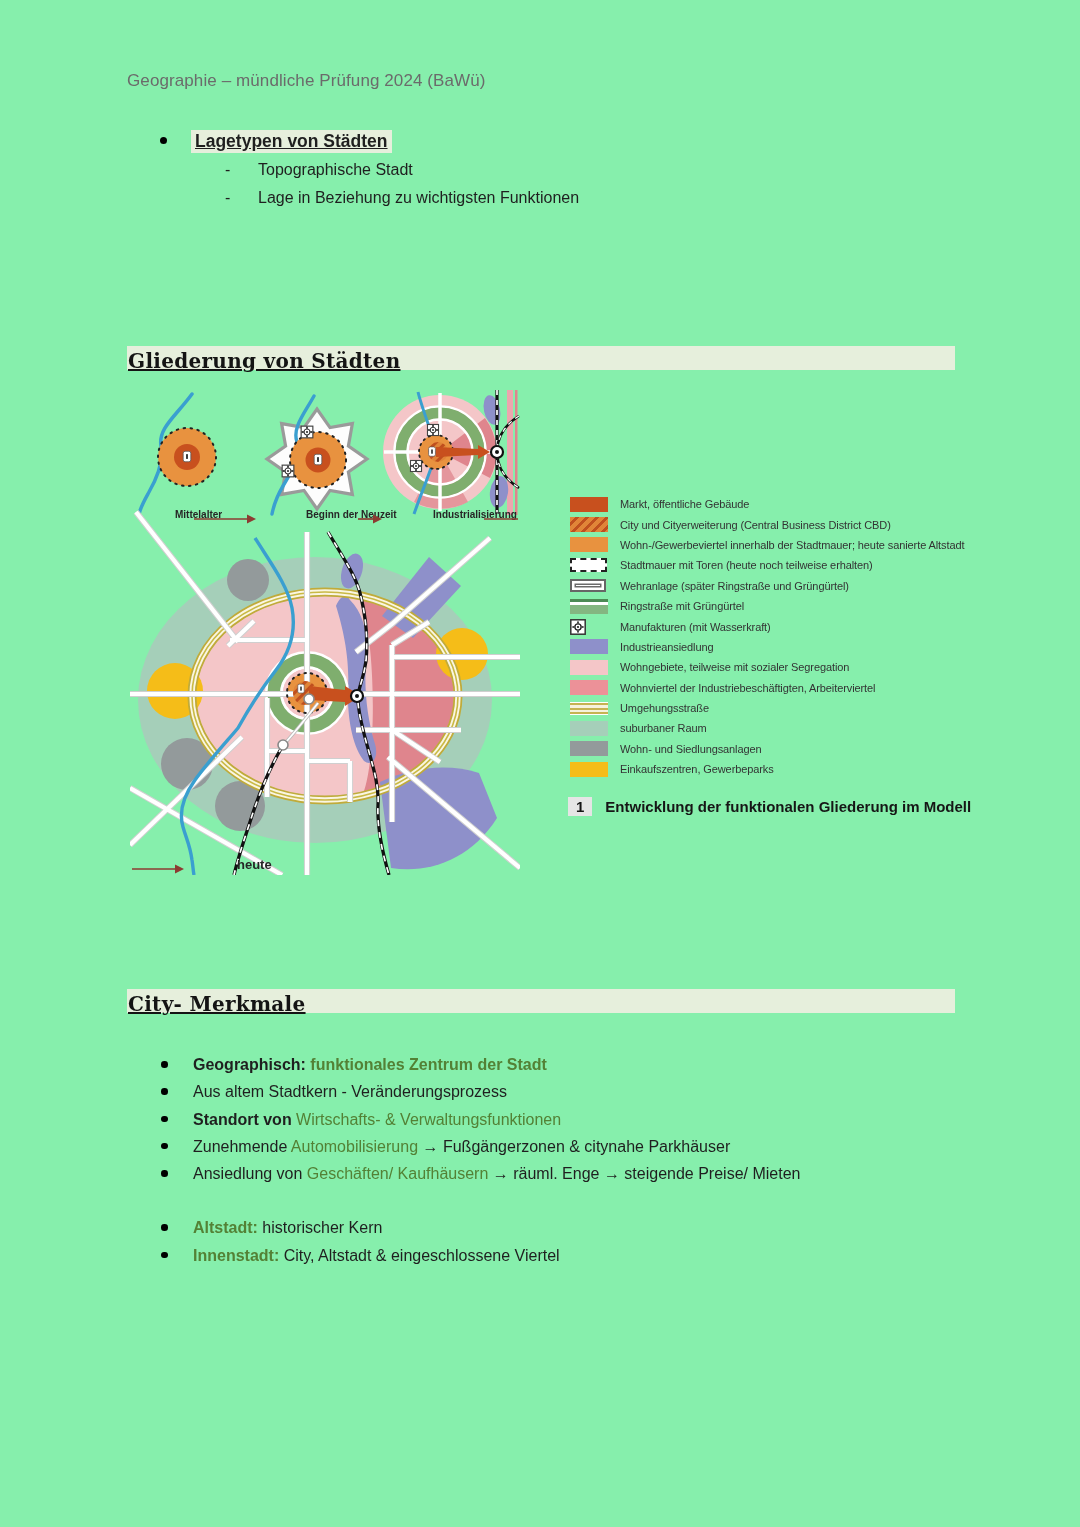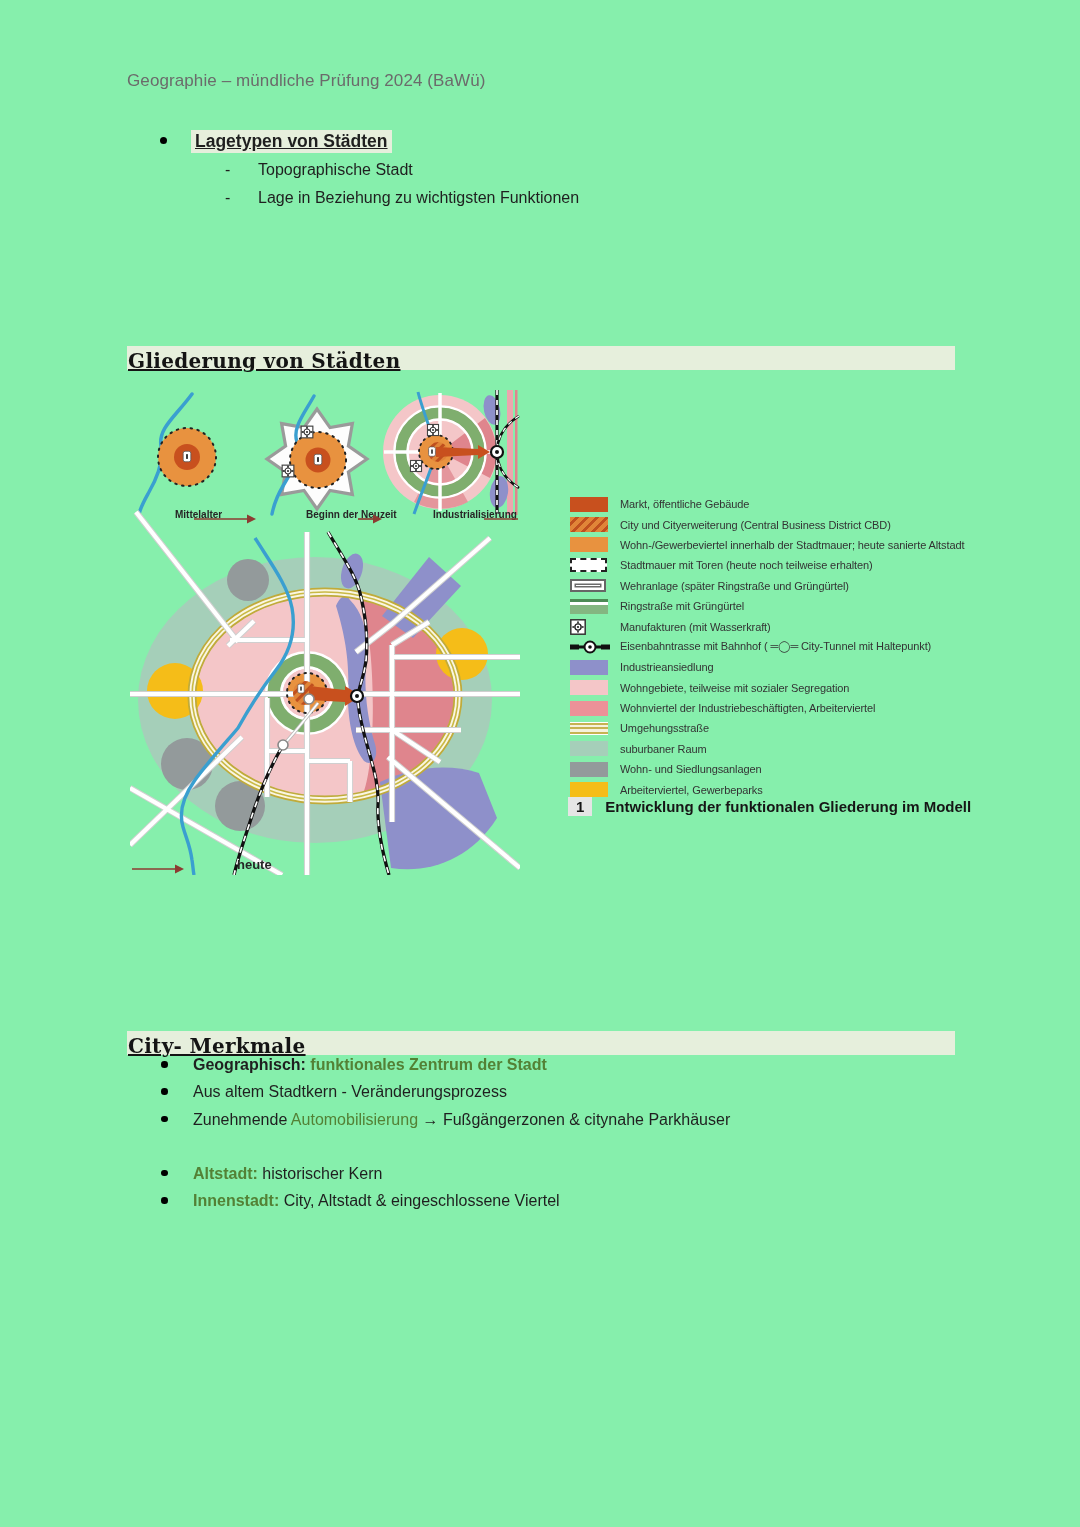--- a/index.html
+++ b/index.html
@@ -17,21 +17,21 @@
   .lt-title{position:absolute;left:64px;top:0;font-size:17.5px;font-weight:bold;text-decoration:underline;
             background:var(--bar);padding:1px 4px;}
   .lt-item{position:relative;height:28px;line-height:28px;font-size:16px;}
   .lt-item .dash{position:absolute;left:98px;}
   .lt-item .txt{position:absolute;left:131px;white-space:nowrap;}
 
   
   .sec-heading{position:absolute;left:127px;width:828px;height:24px;background:var(--bar);
                font-family:"DejaVu Serif","Liberation Serif",serif;font-weight:bold;font-size:20px;color:#141414;}
   .sec-heading .t{position:relative;top:3px;left:1px;text-decoration:underline;letter-spacing:.3px;}
-  #h-gliederung{top:346px;} #h-city{top:1031px;}
+  #h-gliederung{top:346px;} #h-city{top:989px;}
 
   
   #model-svg{position:absolute;left:130px;top:390px;}
   #stage-row{position:absolute;left:130px;top:508px;width:400px;height:18px;}
   .stage-label{position:absolute;top:1px;font-size:10px;font-weight:bold;color:#262626;white-space:nowrap;padding-left:45px;}
   .stage-arrow{position:absolute;top:3px;}
   #heute-row{position:absolute;left:132px;top:857px;width:220px;height:18px;}
   #heute-row .stage-label{font-size:13px;top:0;}
 
   
@@ -288,32 +288,20 @@
             <rect x="7.2" y="2.4" width="1.6" height="2" fill="#222"></rect>
             <rect x="7.2" y="11.6" width="1.6" height="2" fill="#222"></rect>
             <rect x="2.4" y="7.2" width="2" height="1.6" fill="#222"></rect>
             <rect x="11.6" y="7.2" width="2" height="1.6" fill="#222"></rect>
           </svg>
         </span>
         <span class="lg-label">Manufakturen (mit Wasserkraft)</span>
       </div>
       <div class="lg-row">
         <span class="lg-swcol">
-          <svg width="40" height="14" viewBox="0 0 40 14">
-            <line x1="0" y1="7" x2="40" y2="7" stroke="#111" stroke-width="3"></line>
-            <rect x="0" y="4.5" width="9" height="5" fill="#111"></rect>
-            <rect x="31" y="4.5" width="9" height="5" fill="#111"></rect>
-            <circle cx="20" cy="7" r="5.5" fill="#fff" stroke="#111" stroke-width="2"></circle>
-            <circle cx="20" cy="7" r="1.8" fill="#111"></circle>
-          </svg>
-        </span>
-        <span class="lg-label">Eisenbahntrasse mit Bahnhof ( ═◯═  City-Tunnel mit Haltepunkt)</span>
-      </div>
-      <div class="lg-row">
-        <span class="lg-swcol">
           <span class="sw sw-solid" style="background: rgb(142, 144, 202);"></span>
         </span>
         <span class="lg-label">Industrieansiedlung</span>
       </div>
       <div class="lg-row">
         <span class="lg-swcol">
           <span class="sw sw-solid" style="background: rgb(244, 198, 200);"></span>
         </span>
         <span class="lg-label">Wohngebiete, teilweise mit sozialer Segregation</span>
       </div>
@@ -338,21 +326,21 @@
       <div class="lg-row">
         <span class="lg-swcol">
           <span class="sw sw-solid" style="background: rgb(147, 154, 155);"></span>
         </span>
         <span class="lg-label">Wohn- und Siedlungsanlagen</span>
       </div>
       <div class="lg-row">
         <span class="lg-swcol">
           <span class="sw sw-solid" style="background: rgb(245, 189, 24);"></span>
         </span>
-        <span class="lg-label">Arbeiterviertel, Gewerbeparks</span>
+        <span class="lg-label">Einkaufszentren, Gewerbeparks</span>
       </div>
     </div>
 
   <div class="fig-caption">
     <span class="cap-num">1</span>
     <span class="cap-text">Entwicklung der funktionalen Gliederung im Modell</span>
   </div>
 
   <div class="sec-heading" id="h-city">
     <span class="t">City- Merkmale</span>
@@ -362,22 +350,30 @@
       <div class="b-row">
         <span class="b-dot"></span>
         <span class="b-text"><span class="seg-bold">Geographisch: </span><span class="seg-green-bold">funktionales Zentrum der Stadt</span></span>
       </div>
       <div class="b-row">
         <span class="b-dot"></span>
         <span class="b-text"><span class="seg-normal">Aus altem Stadtkern - Veränderungsprozess</span></span>
       </div>
       <div class="b-row">
         <span class="b-dot"></span>
+        <span class="b-text"><span class="seg-bold">Standort von </span><span class="seg-green">Wirtschafts- &amp; Verwaltungsfunktionen</span></span>
+      </div>
+      <div class="b-row">
+        <span class="b-dot"></span>
         <span class="b-text"><span class="seg-normal">Zunehmende </span><span class="seg-green">Automobilisierung</span><span class="seg-normal"> → Fußgängerzonen &amp; citynahe Parkhäuser</span></span>
       </div>
+      <div class="b-row">
+        <span class="b-dot"></span>
+        <span class="b-text"><span class="seg-normal">Ansiedlung von </span><span class="seg-green">Geschäften/ Kaufhäusern</span><span class="seg-normal"> → räuml. Enge → steigende Preise/ Mieten</span></span>
+      </div>
       <div class="b-row gap">
         <span class="b-dot"></span>
         <span class="b-text"><span class="seg-green-bold">Altstadt: </span><span class="seg-normal">historischer Kern</span></span>
       </div>
       <div class="b-row">
         <span class="b-dot"></span>
         <span class="b-text"><span class="seg-green-bold">Innenstadt: </span><span class="seg-normal">City, Altstadt &amp; eingeschlossene Viertel</span></span>
       </div>
     </div>
 

